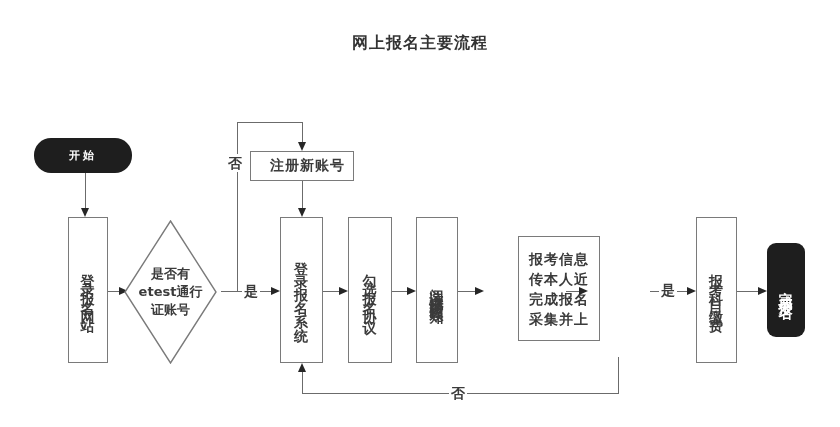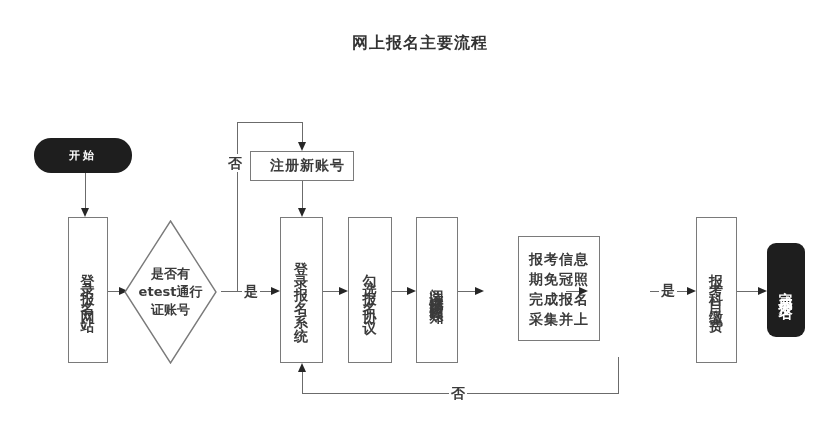--- a/index.html
+++ b/index.html
@@ -121,21 +121,21 @@
   <div class="rect" style="left:416px;top:217px;width:42px;height:146px;">
     <span class="vtext ls8">阅读疫情防控须知</span>
   </div>
 
   <div class="hline" style="left:458px;top:291px;width:19px;"></div>
   <div class="ah ah-r" style="left:475px;top:287px;"></div>
 
   <div class="rect" style="left:484px;top:236px;width:82px;height:105px;margin-left:34px;">
     <div class="multiline">
       <span>报考信息</span>
-      <span>期免冠照</span>
+      <span>传本人近</span>
       <span>完成报名</span>
       <span>采集并上</span>
     </div>
   </div>
 
   <div class="hline" style="left:566px;top:291px;width:15px;"></div>
   <div class="ah ah-r" style="left:579px;top:287px;"></div>
 
 
   <div class="hline" style="left:650px;top:291px;width:37px;"></div>

